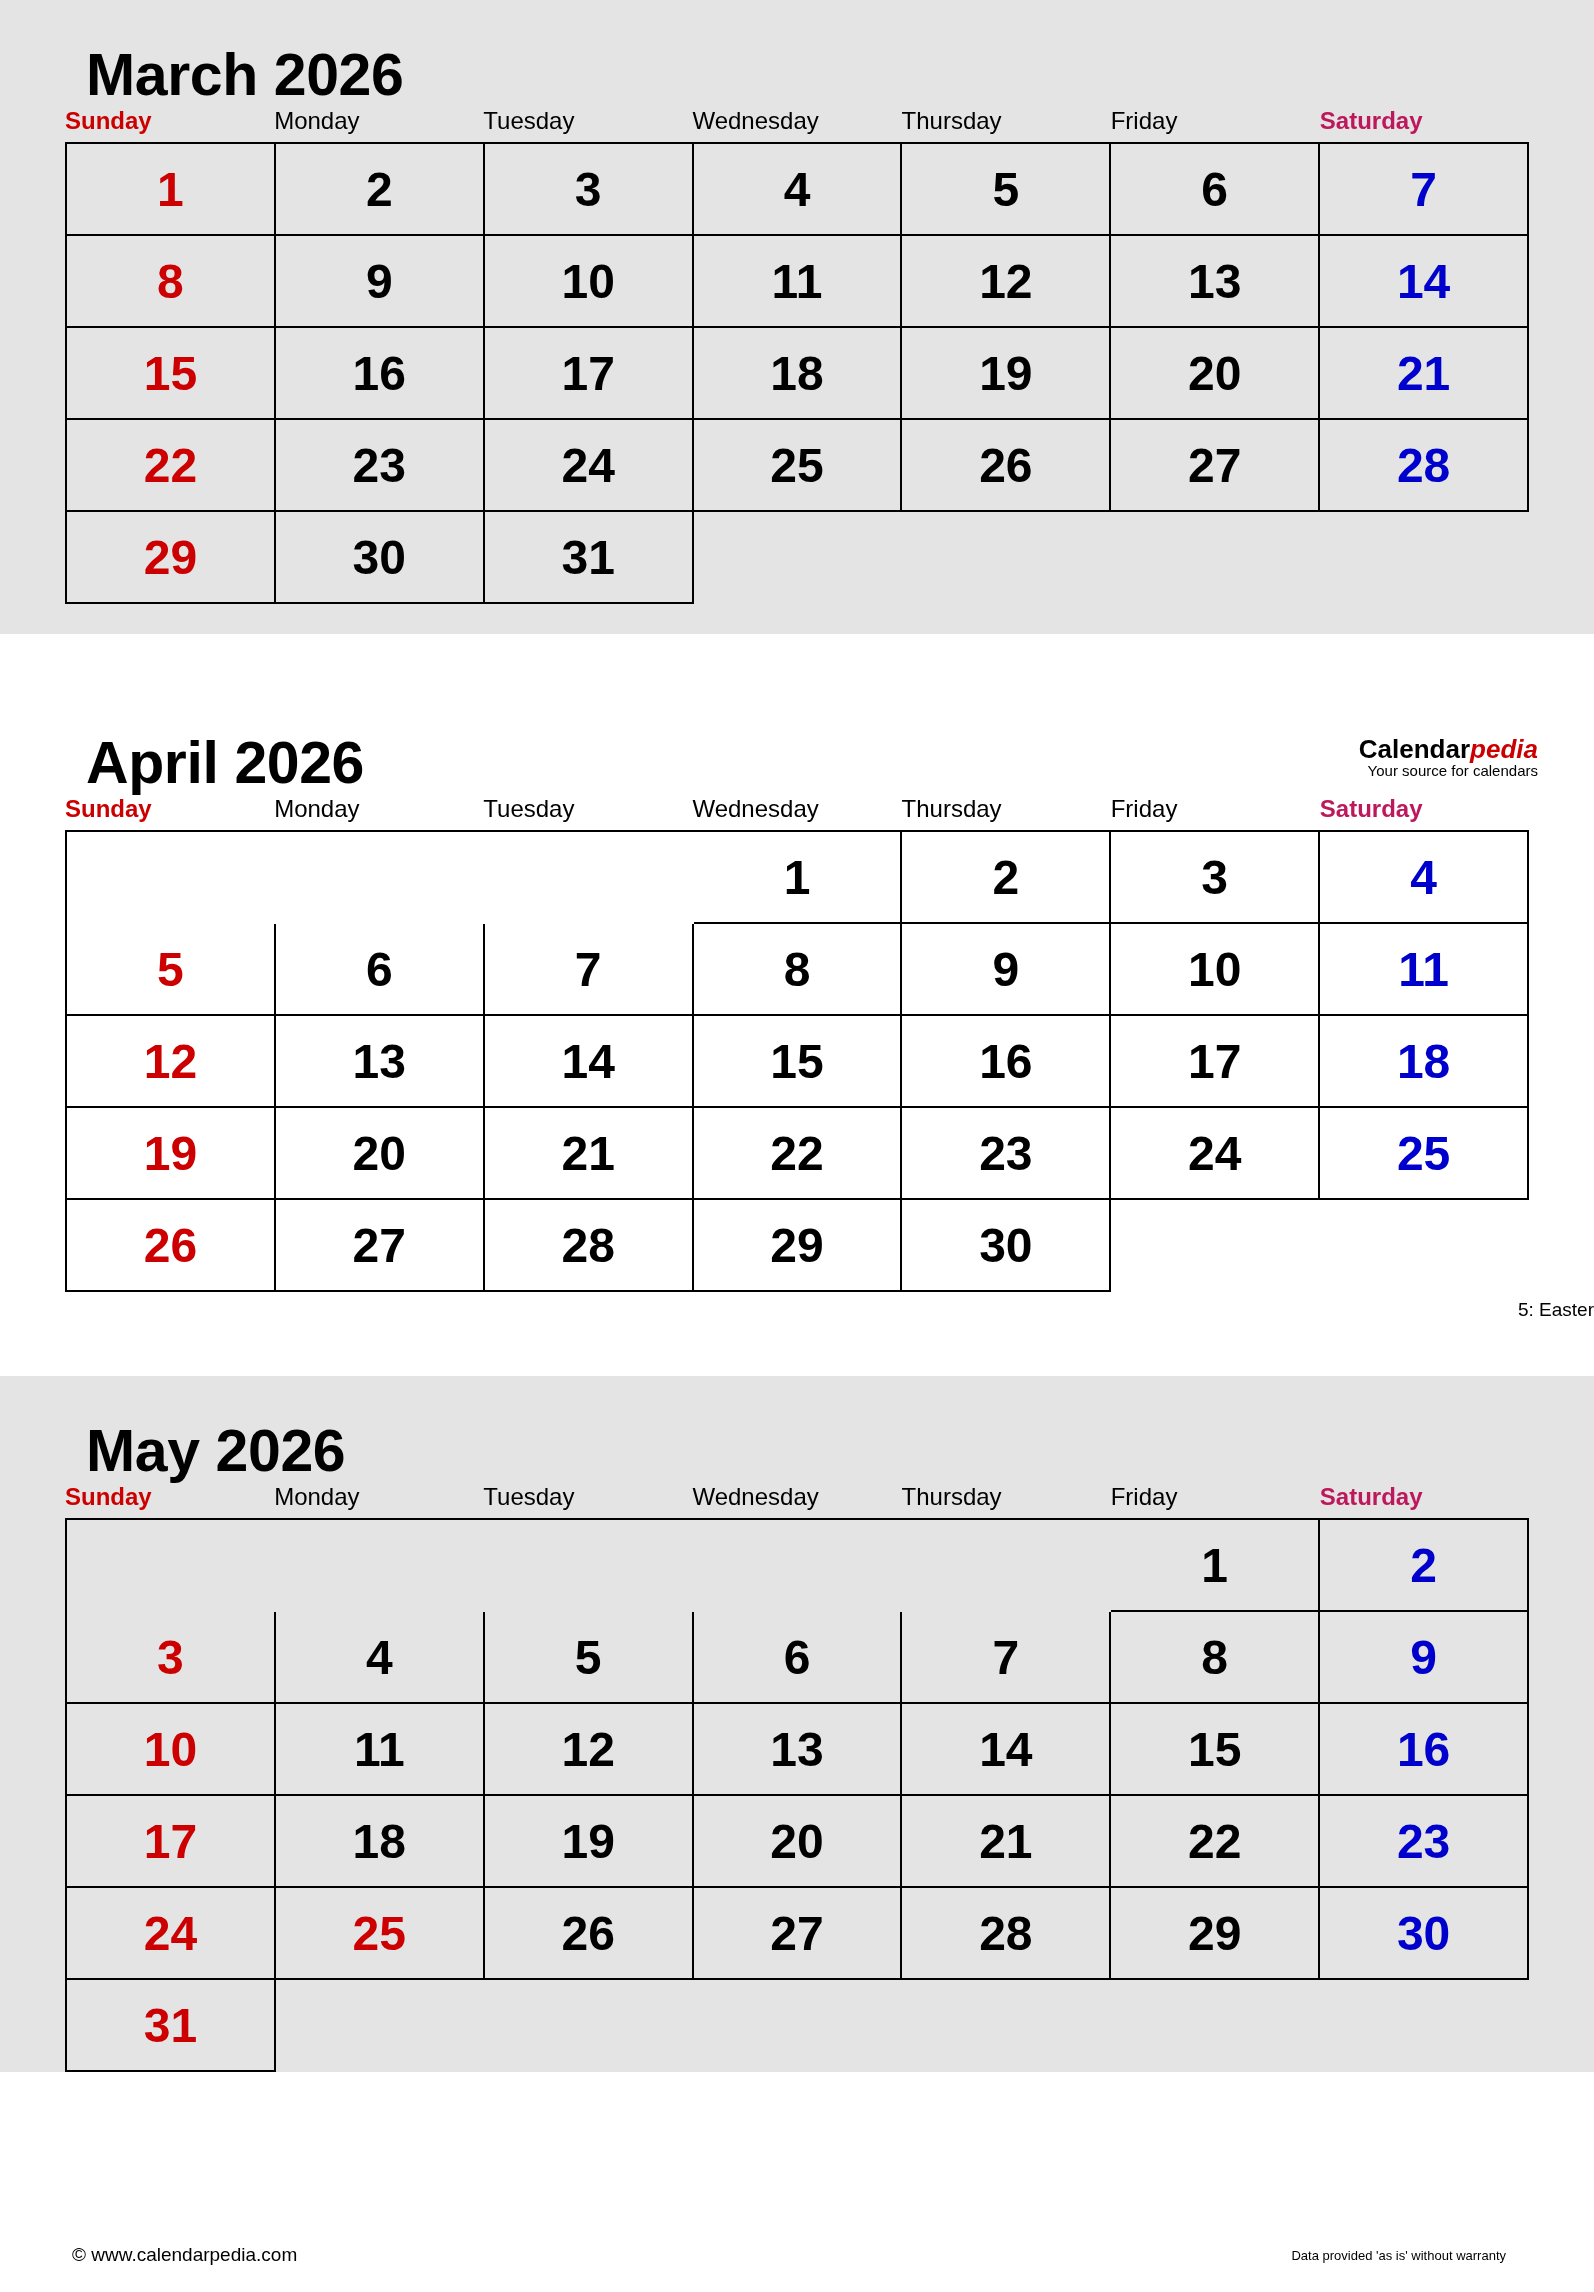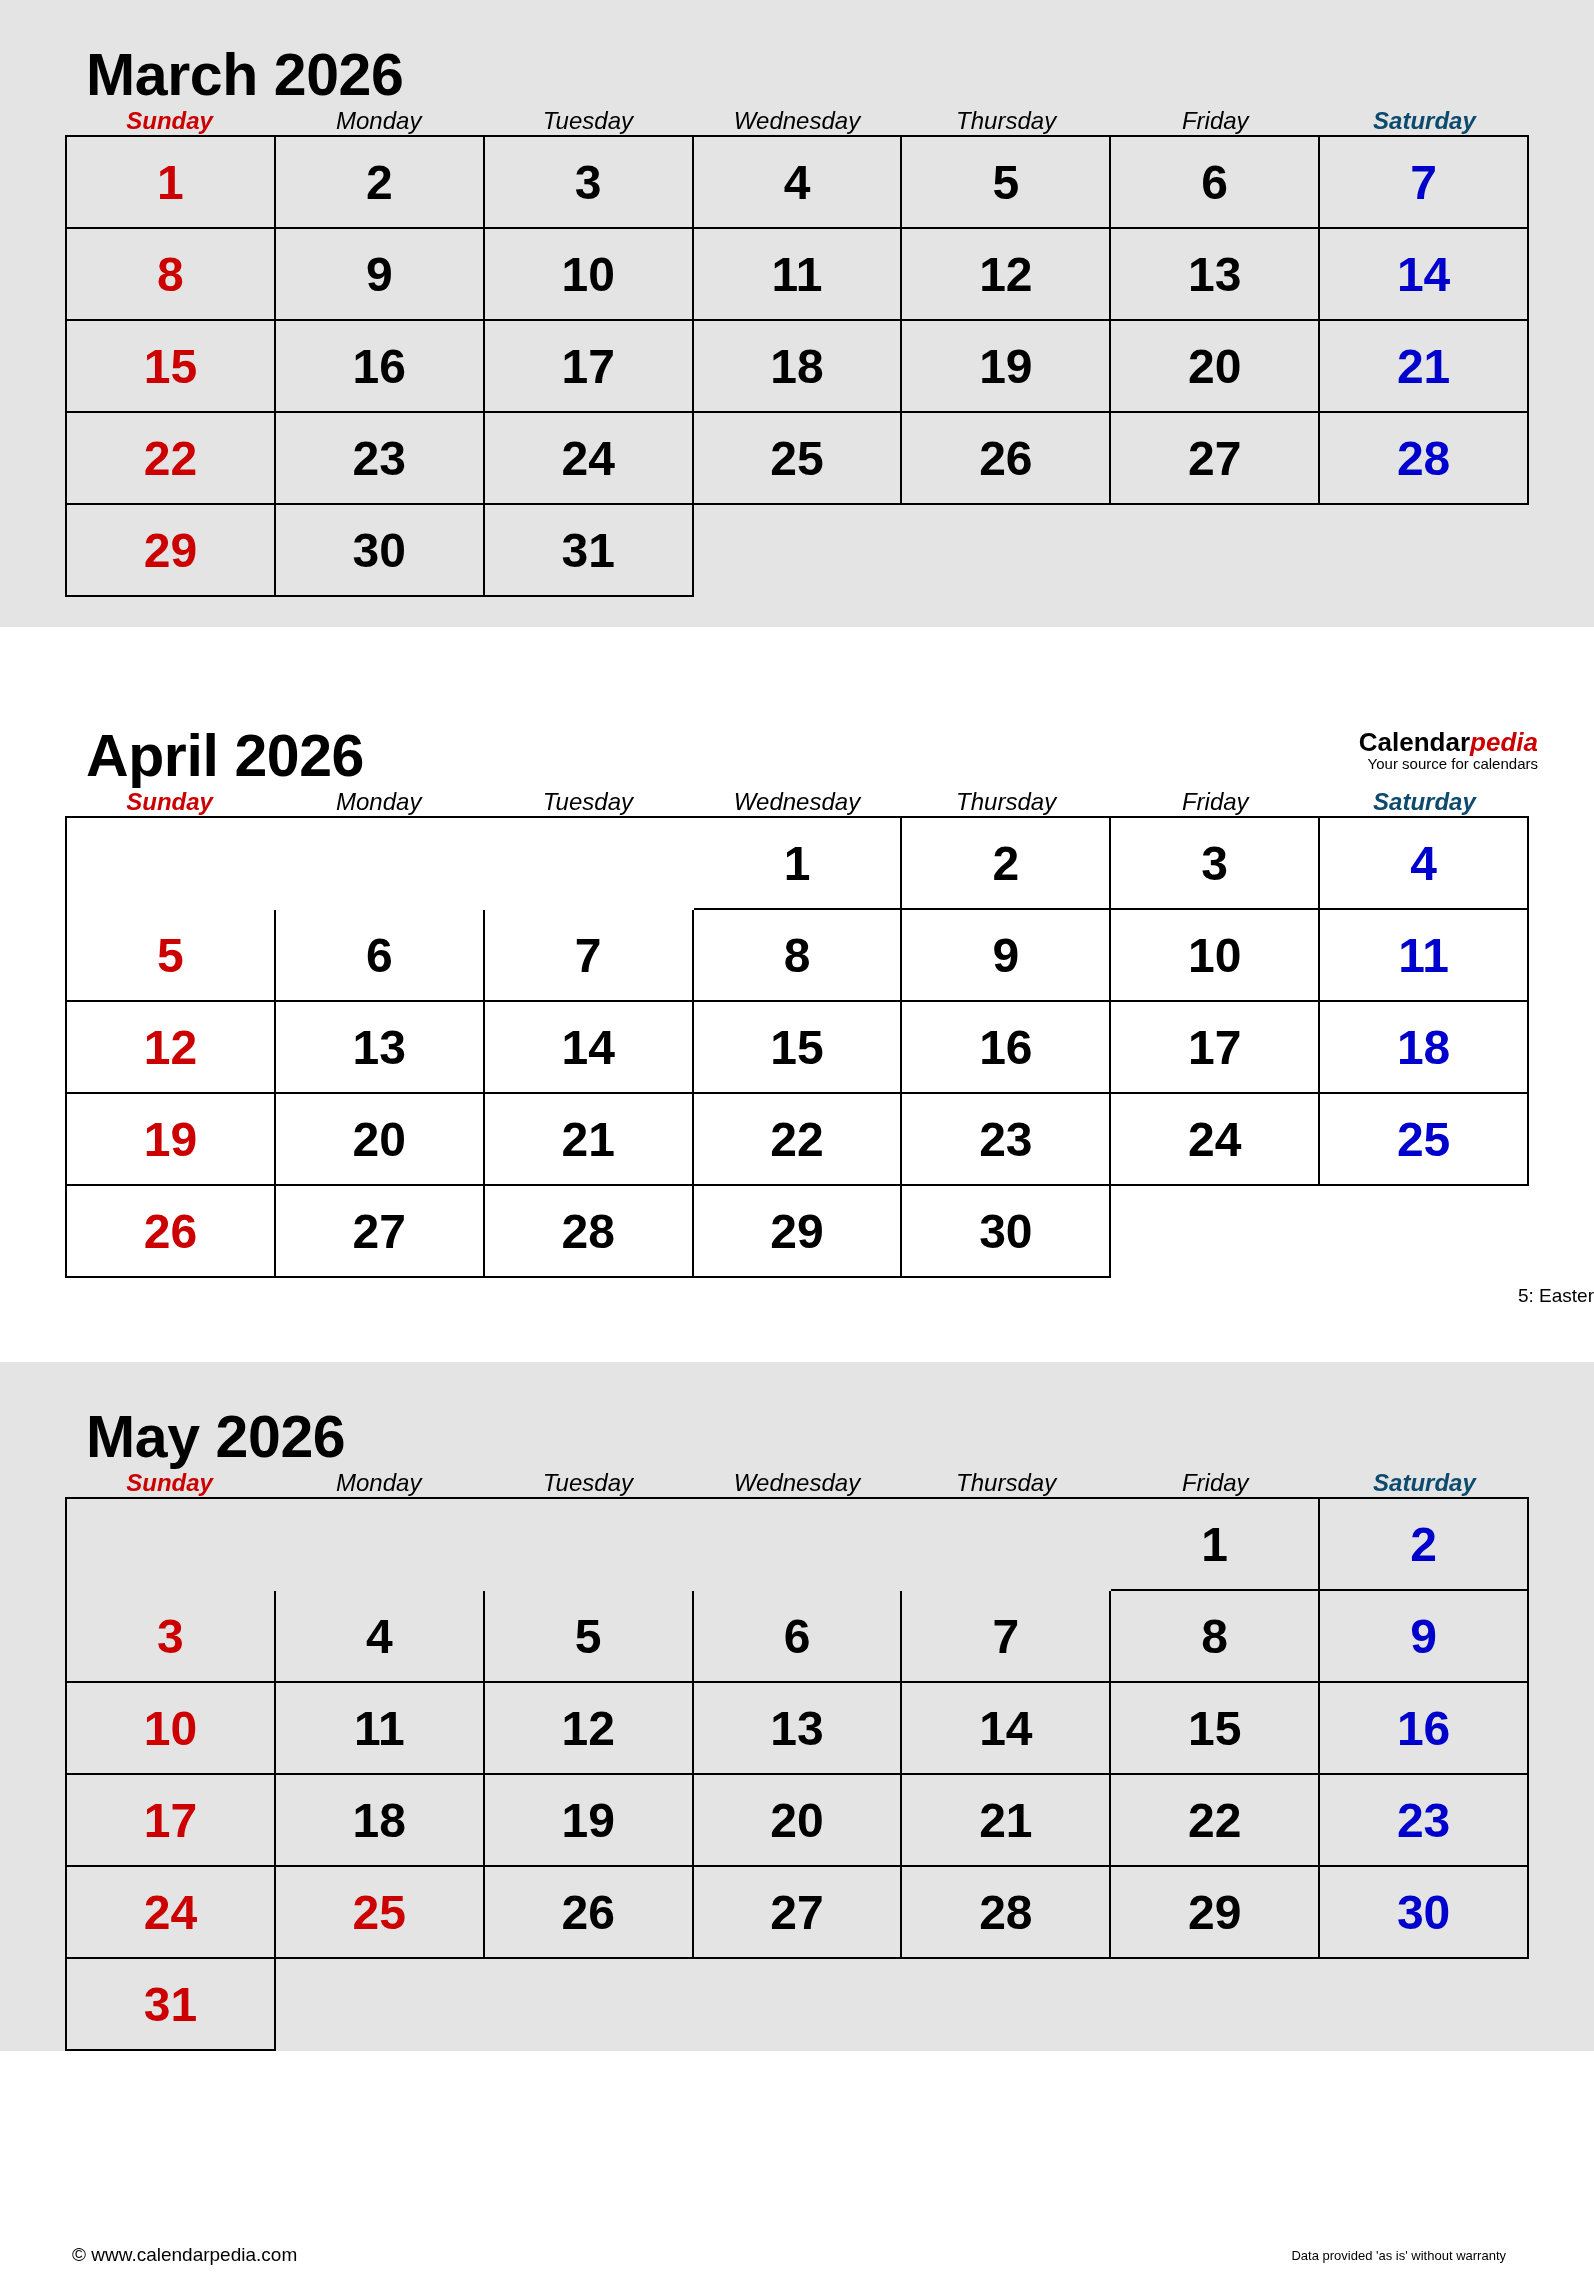--- a/index.html
+++ b/index.html
@@ -71,29 +71,28 @@
   }
 
   
   .weekdays {
     display: grid;
     grid-template-columns: repeat(7, 1fr);
     width: 1464px;
     margin: 0 auto;
   }
   .weekdays div {
-    text-align: center;
+    text-align: left;
     font-size: 24px;
     font-weight: bold;
     color: #000000;
-    padding-bottom: 0;
-    font-style: italic;
+    padding-bottom: 7px;
   }
   .weekdays .sun { color: #cc0000; }
-  .weekdays .sat { color: #0c4a6e; }
+  .weekdays .sat { color: #be185d; }
   .weekdays .mid { font-weight: normal; }
 
   
   .grid {
     width: 1464px;
     margin: 0 auto;
     display: grid;
     grid-template-columns: repeat(7, 1fr);
     border-left: 2.7px solid #000;
     border-top: 2.7px solid #000;

